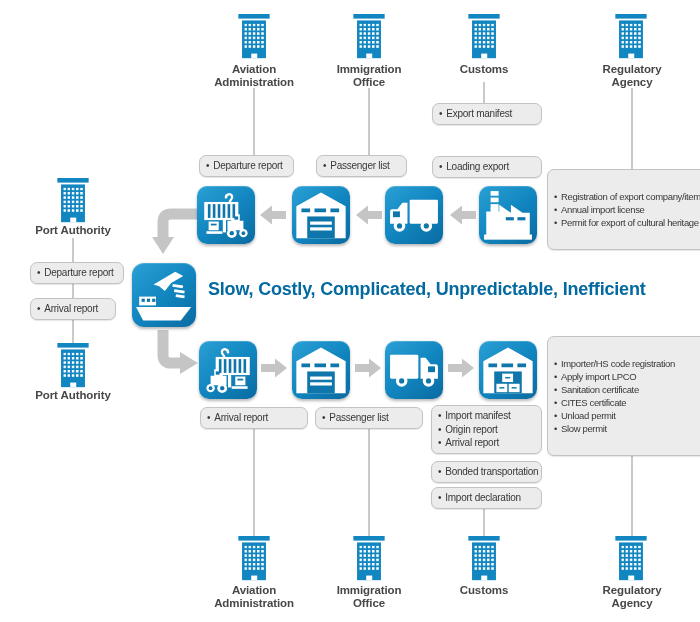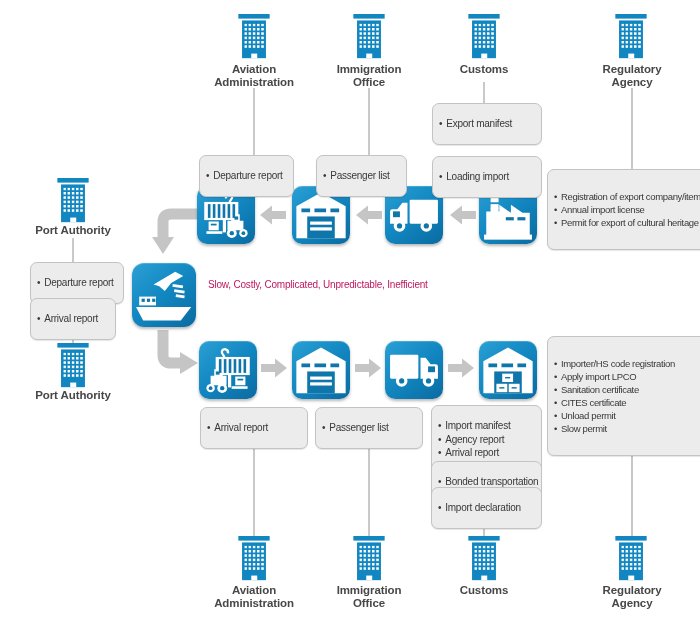--- a/index.html
+++ b/index.html
@@ -10,26 +10,26 @@
   .agency-label{position:absolute;width:120px;text-align:center;font-size:11.5px;font-weight:bold;
                 color:#474747;line-height:1.14;white-space:pre-line;letter-spacing:-0.1px;}
   .tile{position:absolute;width:58px;height:58px;border-radius:10px;
         background:linear-gradient(140deg,#2aa0d5 0%,#1287c1 48%,#0a6ba1 100%);
         box-shadow:0 1.5px 3px rgba(0,0,0,.28), inset 0 1px 0 rgba(255,255,255,.18);}
   .tile svg{position:absolute;left:0;top:0;width:100%;height:100%;}
   .tile.big{width:64px;height:64px;border-radius:12px;}
   .tile.flip svg{transform:scaleX(-1);}
   .lbox{position:absolute;background:#ececec;border:1.4px solid #c3c3c3;border-radius:7px;
         box-shadow:0 1px 1px rgba(0,0,0,.10);}
-  .lbox ul{list-style:none;margin:0;padding:13px 6px;}
+  .lbox ul{list-style:none;margin:0;padding:3px 6px;}
   .lbox li{white-space:nowrap;font-size:10px;letter-spacing:-0.25px;color:#383838;line-height:13.5px;}
   .lbox li::before{content:"\2022";margin-right:4px;}
   .lbox.biglist li{font-size:9.5px;letter-spacing:-0.35px;line-height:13px;}
   .lbox.biglist ul{padding:20px 6px;}
-  .slogan{position:absolute;font-size:10px;font-weight:normal;color:#be185d;letter-spacing:-0.2px;white-space:nowrap;}
+  .slogan{position:absolute;font-size:18px;font-weight:bold;color:#0369a1;letter-spacing:-0.2px;white-space:nowrap;}
   .bldgsvg{display:block;}
 </style>
 </head>
 <body>
 
 <div class="stage">
 
   <svg width="0" height="0" style="position:absolute" aria-hidden="true">
     <defs>
       <pattern id="winpat" width="4.6" height="4.7" patternUnits="userSpaceOnUse">
@@ -298,21 +298,21 @@
         <li>Passenger list</li>
       </ul>
   </div>
   <div class="lbox" style="left:408px;top:103px;width:108px">
     <ul>
         <li>Export manifest</li>
       </ul>
   </div>
   <div class="lbox" style="left:408px;top:156px;width:108px">
     <ul>
-        <li>Loading import</li>
+        <li>Loading export</li>
       </ul>
   </div>
   <div class="lbox biglist" style="left:523px;top:169px;width:176px">
     <ul>
       <li>Registration of export company/item</li>
       <li>Annual import license</li>
       <li>Permit for export of cultural heritage</li>
     </ul>
   </div>
 
@@ -333,21 +333,21 @@
       </ul>
   </div>
   <div class="lbox" style="left:291px;top:407px;width:106px">
     <ul>
         <li>Passenger list</li>
       </ul>
   </div>
   <div class="lbox" style="left:407px;top:405px;width:109px">
     <ul>
       <li>Import manifest</li>
-      <li>Agency report</li>
+      <li>Origin report</li>
       <li>Arrival report</li>
     </ul>
   </div>
   <div class="lbox" style="left:407px;top:461px;width:109px">
     <ul>
         <li>Bonded transportation</li>
       </ul>
   </div>
   <div class="lbox" style="left:407px;top:487px;width:109px">
     <ul>

